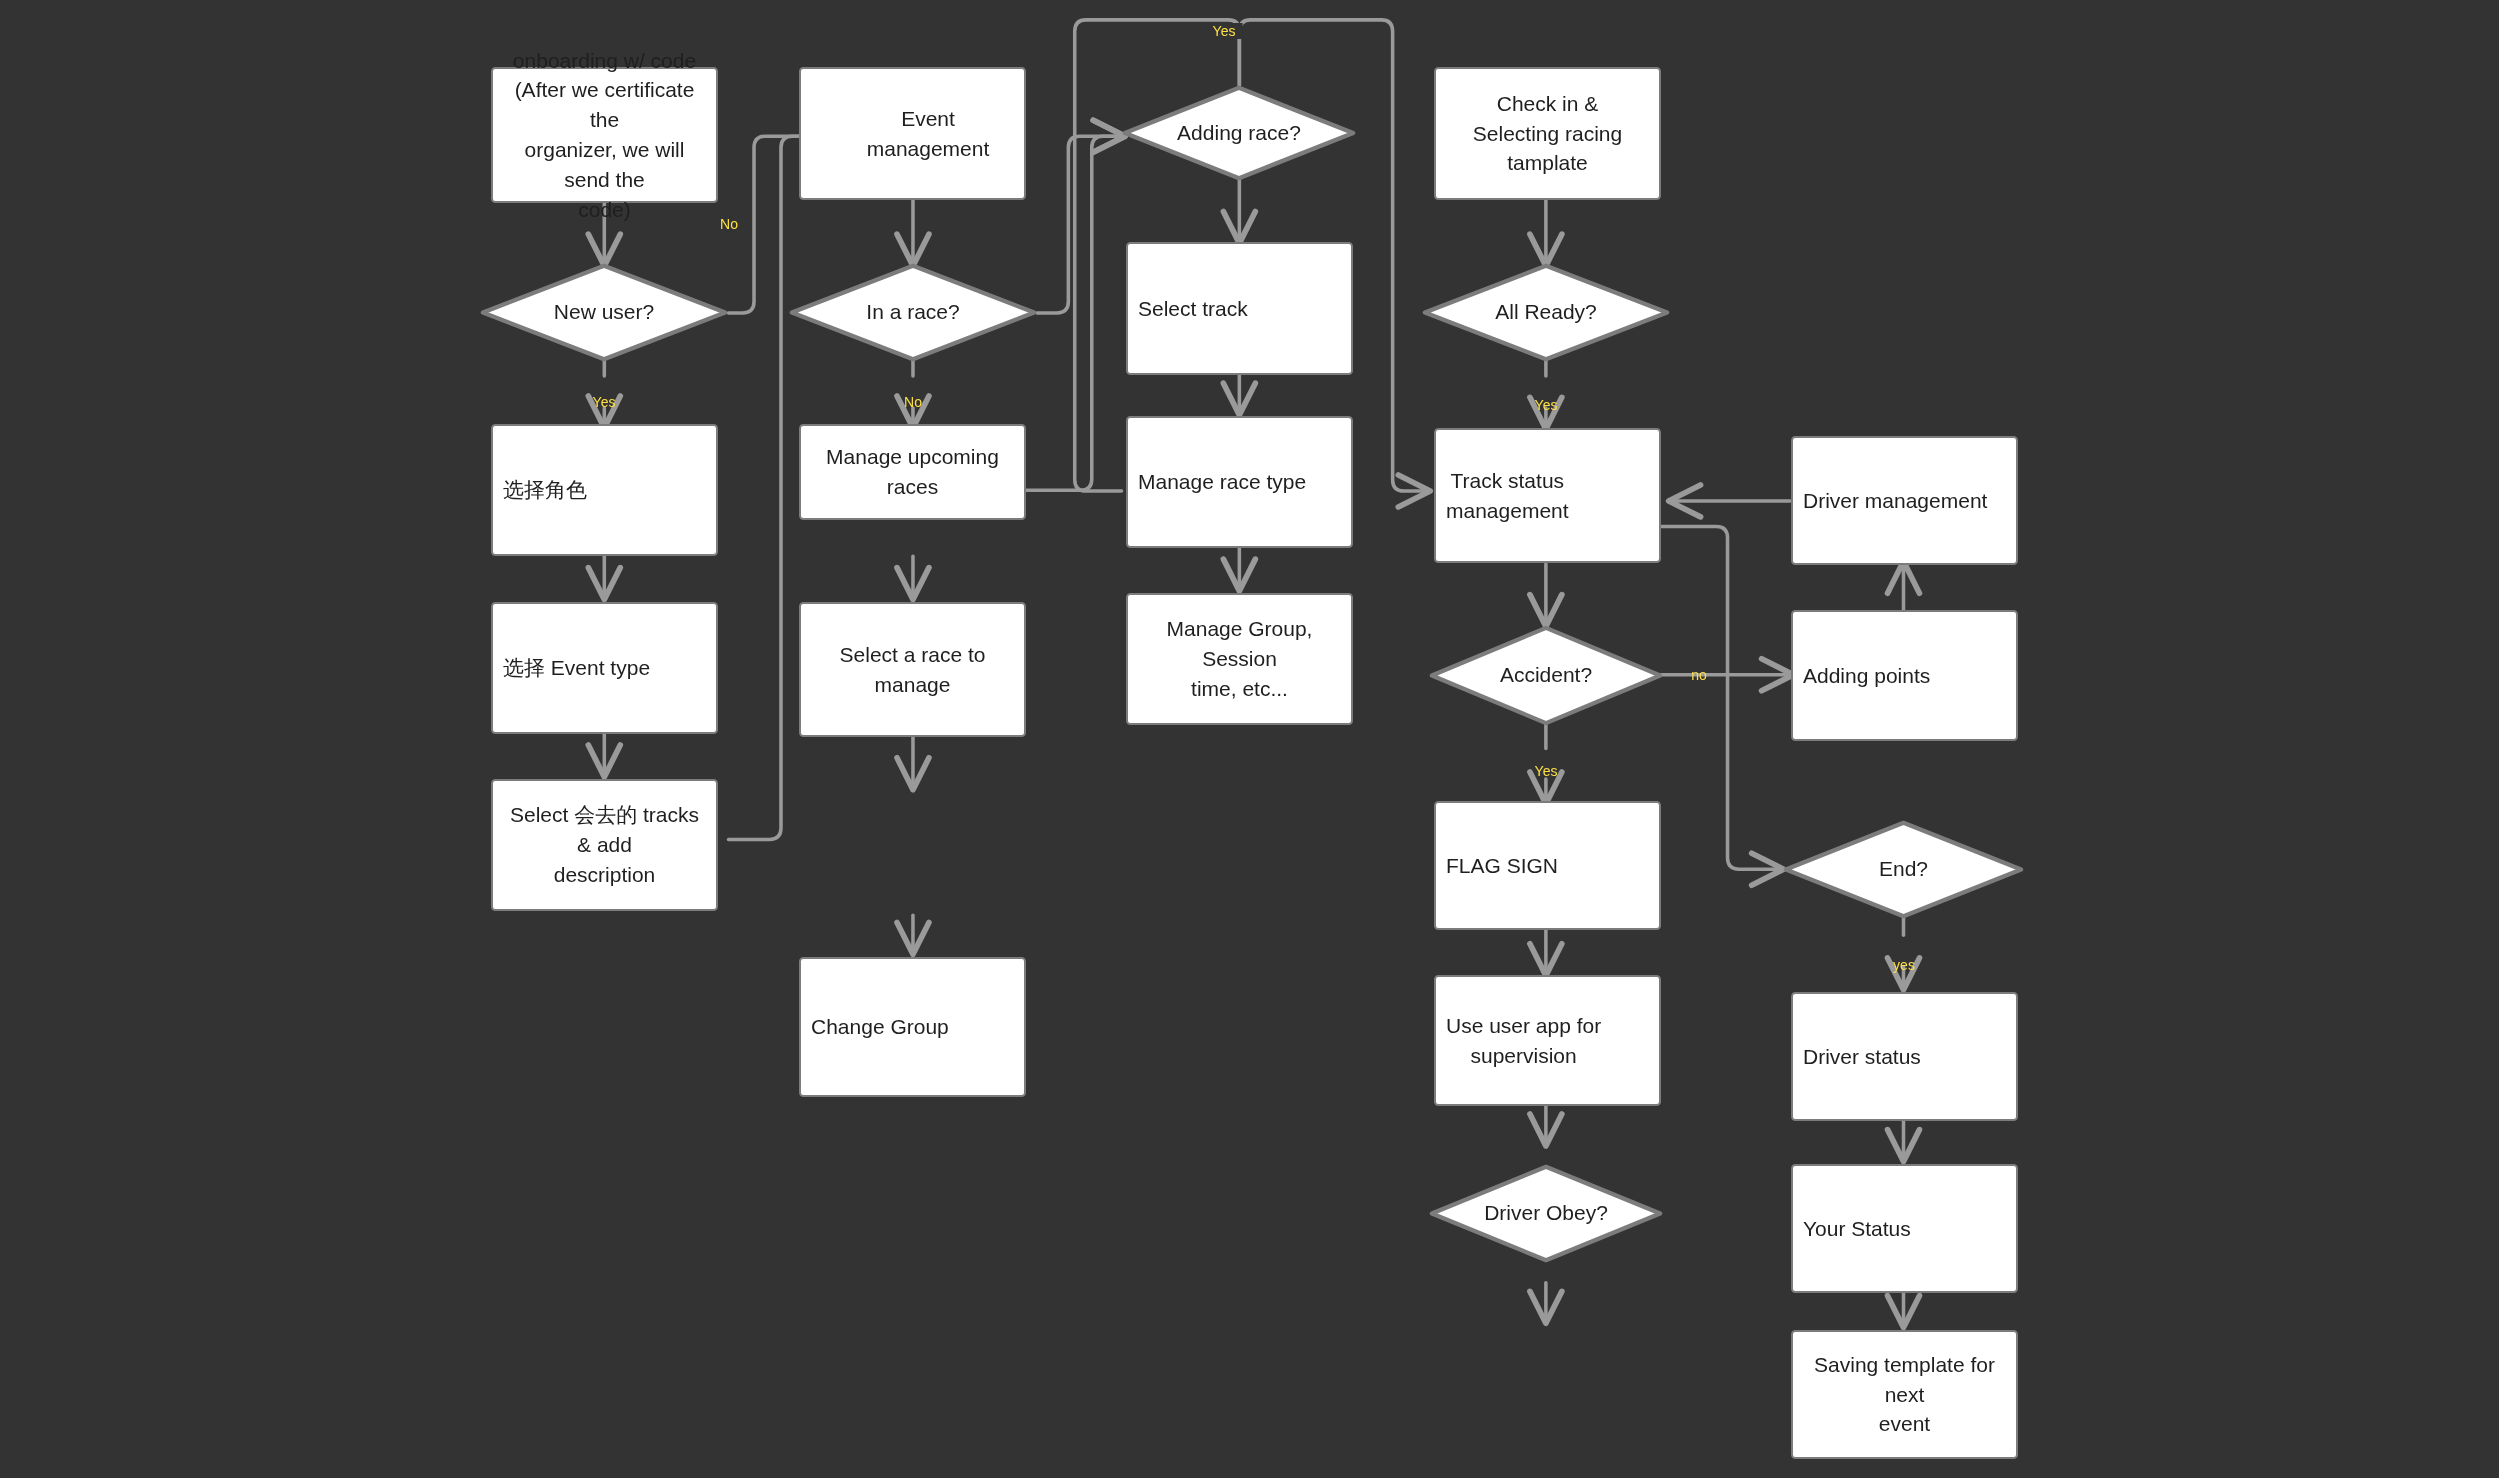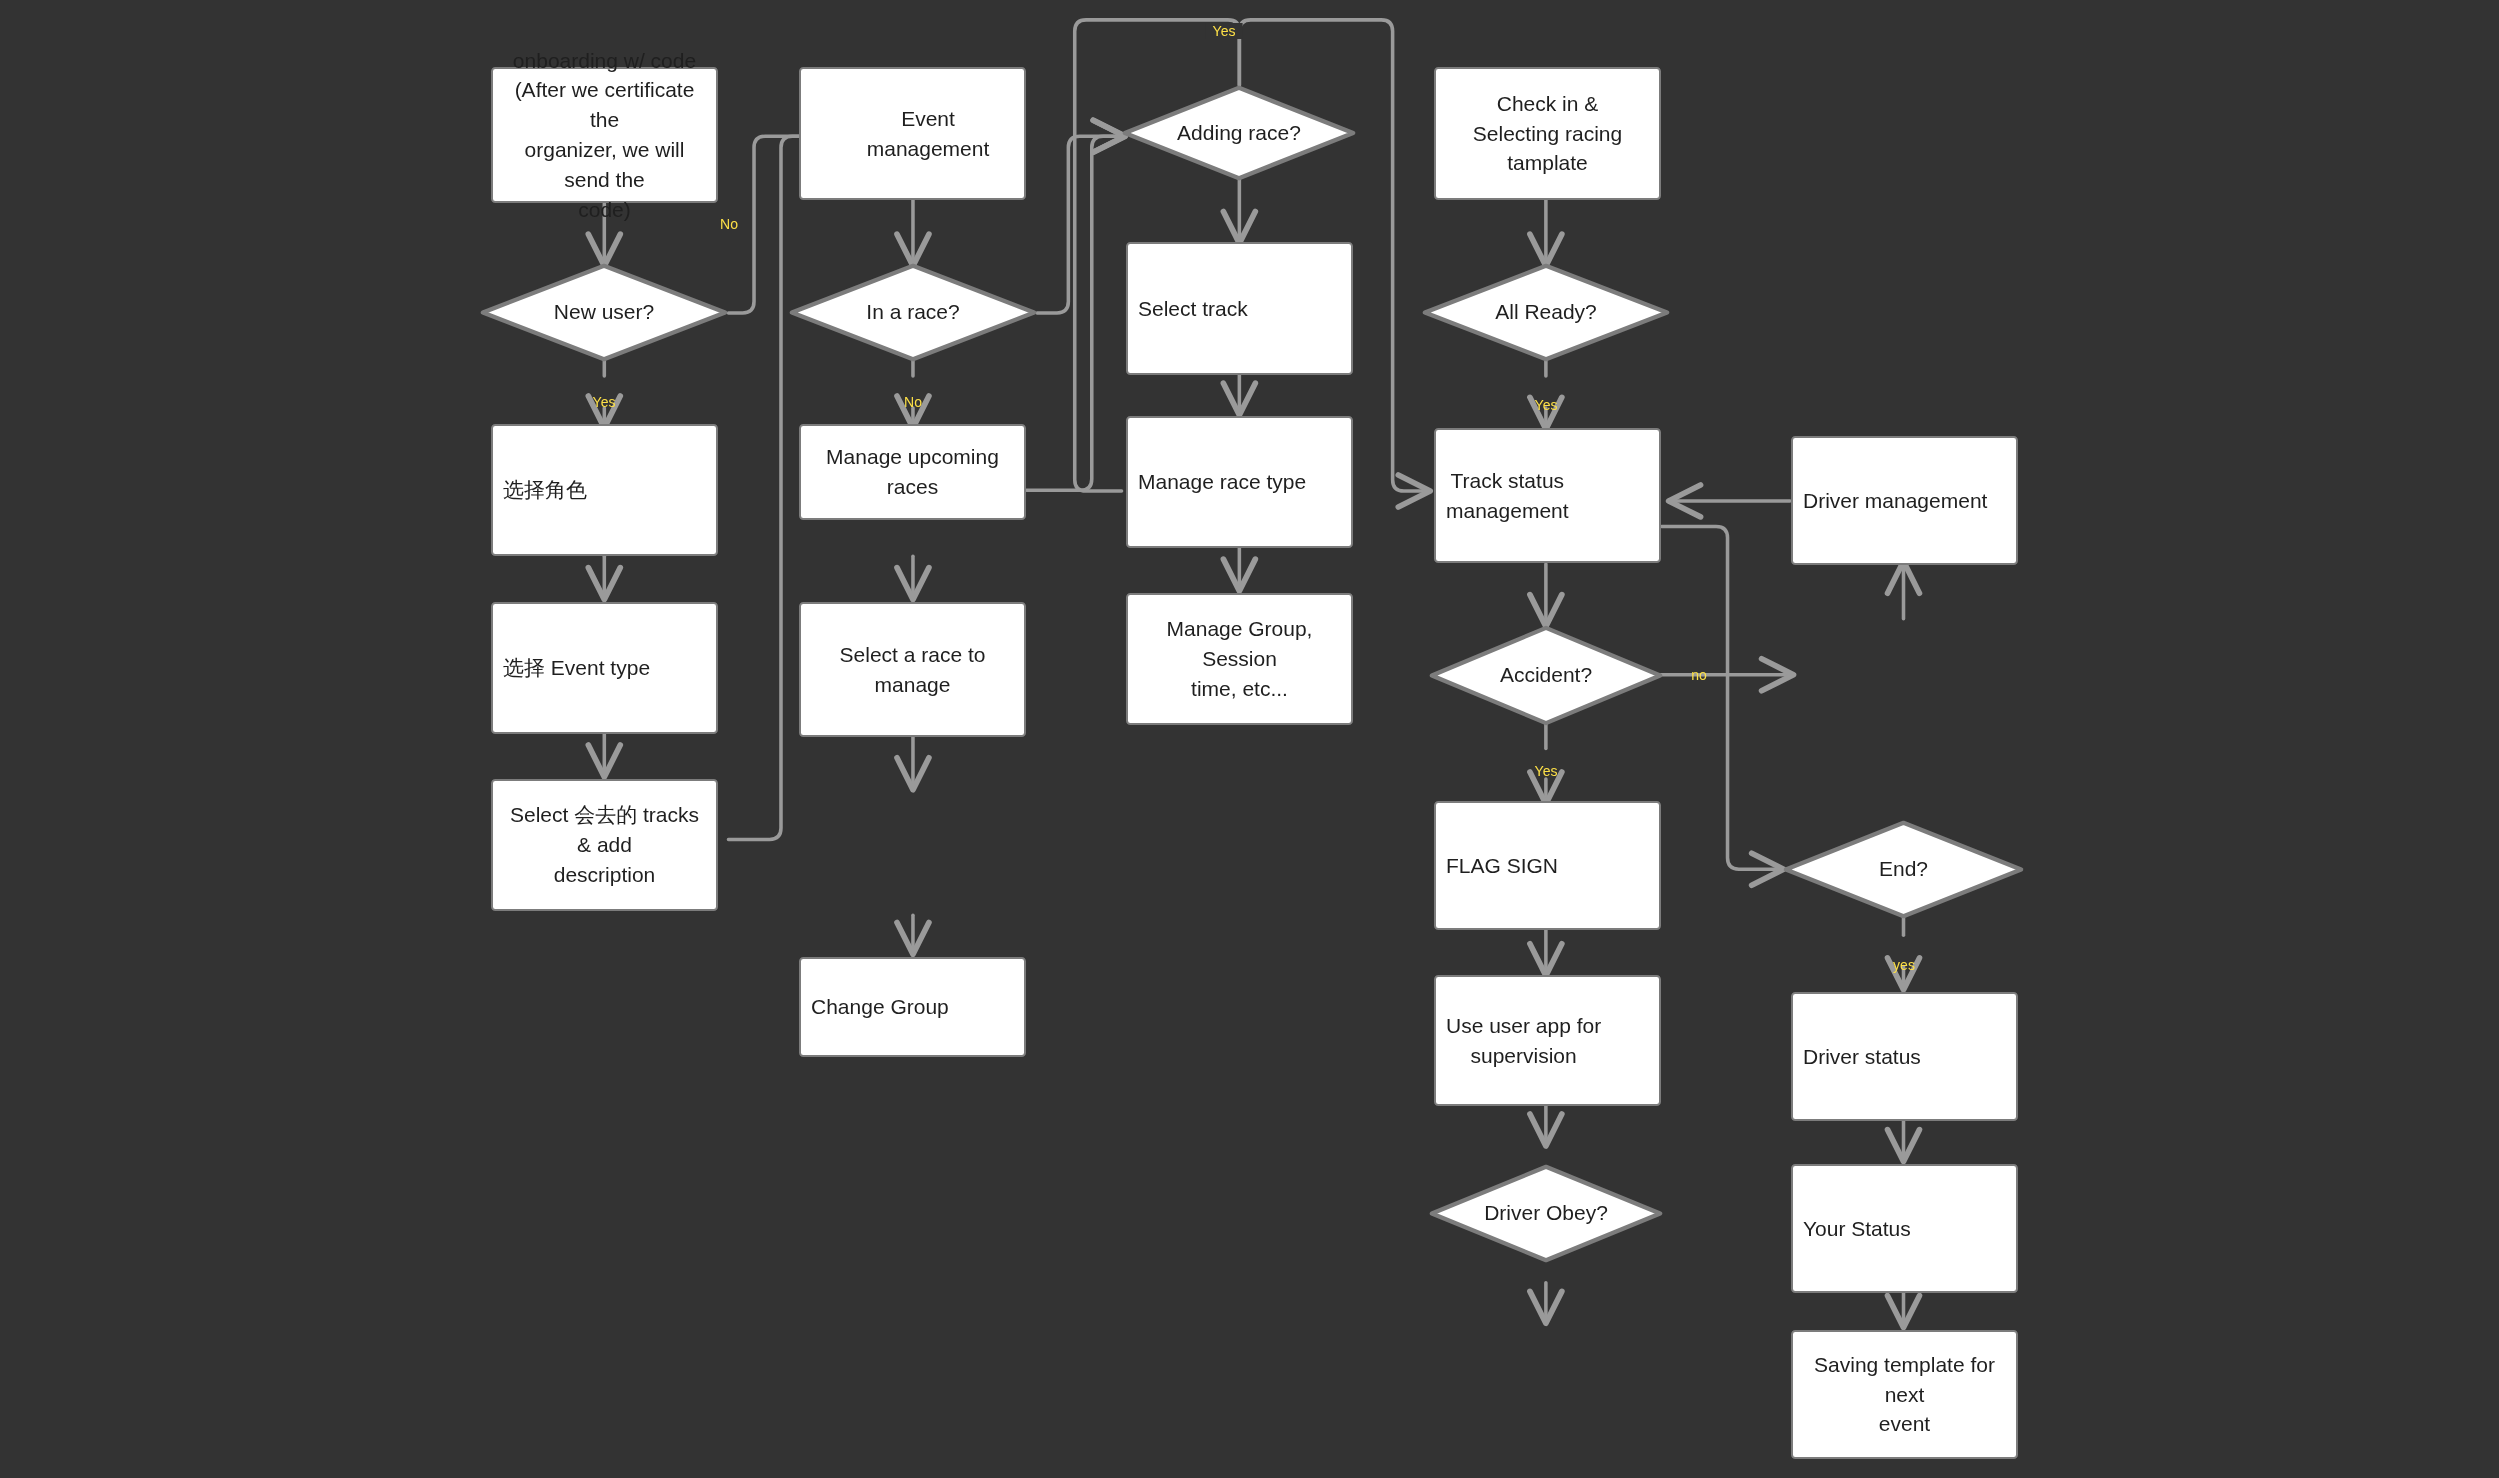--- a/index.html
+++ b/index.html
@@ -144,21 +144,21 @@
 
   <div class="node" style="left:799px;top:424px;width:227px;height:96px;">
     <span>Manage upcoming races</span>
   </div>
 
   <div class="node" style="left:799px;top:602px;width:227px;height:135px;">
     <span>Select a race to manage</span>
   </div>
 
 
-  <div class="node" style="left:799px;top:957px;width:227px;height:100px;">
+  <div class="node" style="left:799px;top:957px;width:227px;height:140px;">
     <span>Change Group</span>
   </div>
 
   <div class="diamond" style="left:1122px;top:85px;width:234px;height:96px;">
     <svg class="dshape" viewBox="0 0 330 135" preserveAspectRatio="none">
       <polygon points="165,4 326,67.5 165,131 4,67.5" fill="#ffffff" stroke="#7c7c7c" stroke-width="6" stroke-linejoin="round"></polygon>
     </svg>
     <span class="dlabel">Adding race?</span>
   </div>
 
@@ -221,20 +221,23 @@
       <polygon points="165,4 326,70 165,136 4,70" fill="#ffffff" stroke="#7c7c7c" stroke-width="6" stroke-linejoin="round"></polygon>
     </svg>
     <span class="dlabel">Driver Obey?</span>
   </div>
 
 
   <div class="node" style="left:1791px;top:436px;width:227px;height:129px;">
     <span>Driver management</span>
   </div>
 
+  <div class="node" style="left:1791px;top:610px;width:227px;height:131px;">
+    <span>Adding points</span>
+  </div>
 
   <div class="diamond" style="left:1783px;top:820px;width:241px;height:99px;">
     <svg class="dshape" viewBox="0 0 340 140" preserveAspectRatio="none">
       <polygon points="170,4 336,70 170,136 4,70" fill="#ffffff" stroke="#7c7c7c" stroke-width="6" stroke-linejoin="round"></polygon>
     </svg>
     <span class="dlabel">End?</span>
   </div>
 
   <div class="node" style="left:1791px;top:992px;width:227px;height:129px;">
     <span>Driver status</span>

